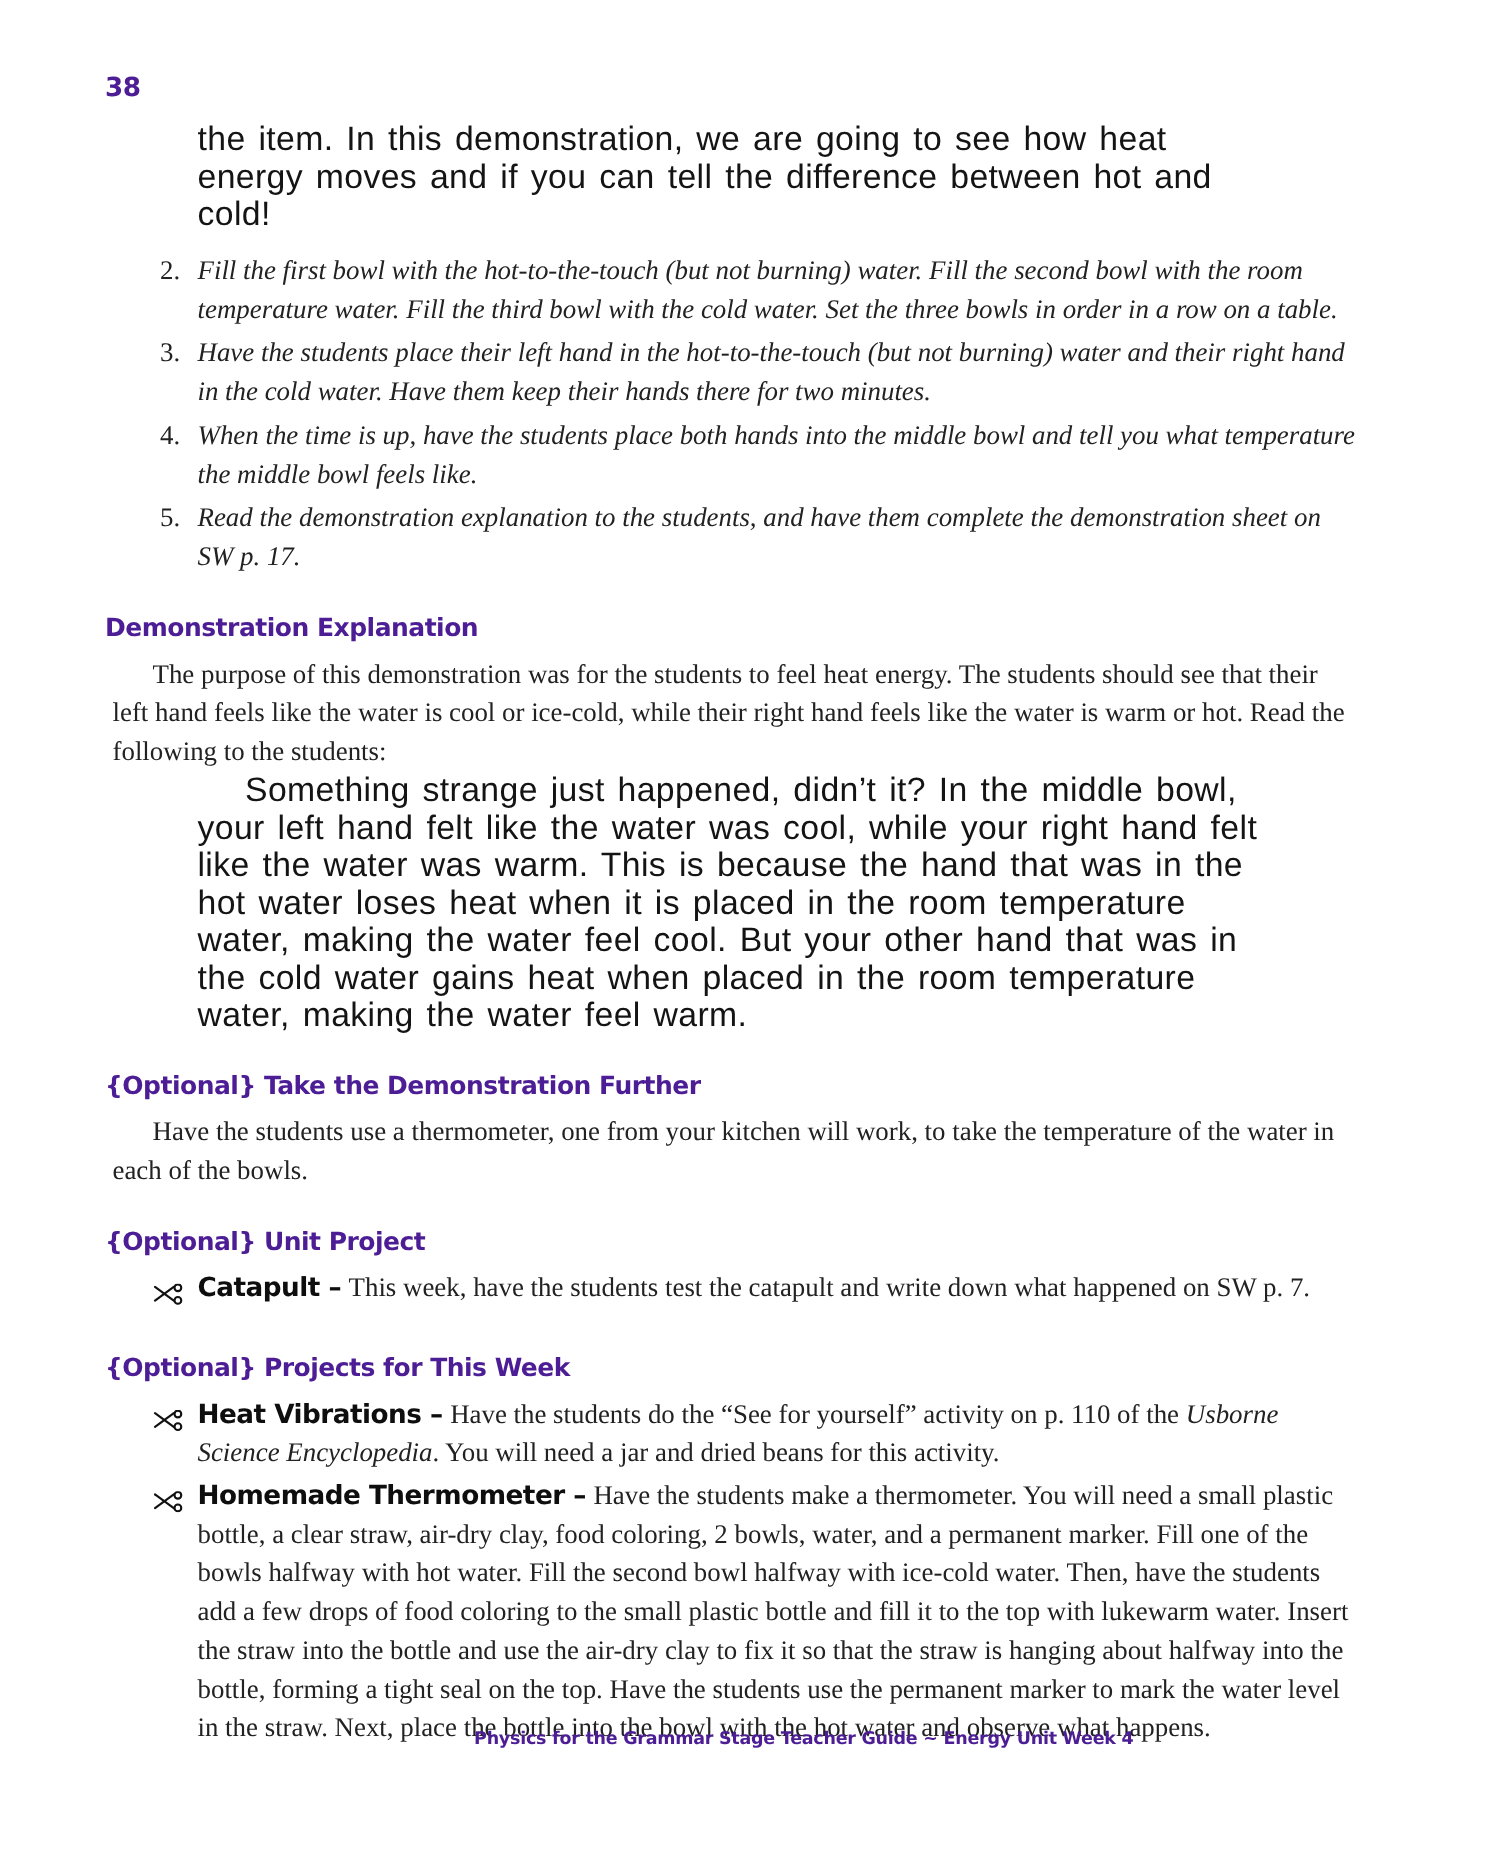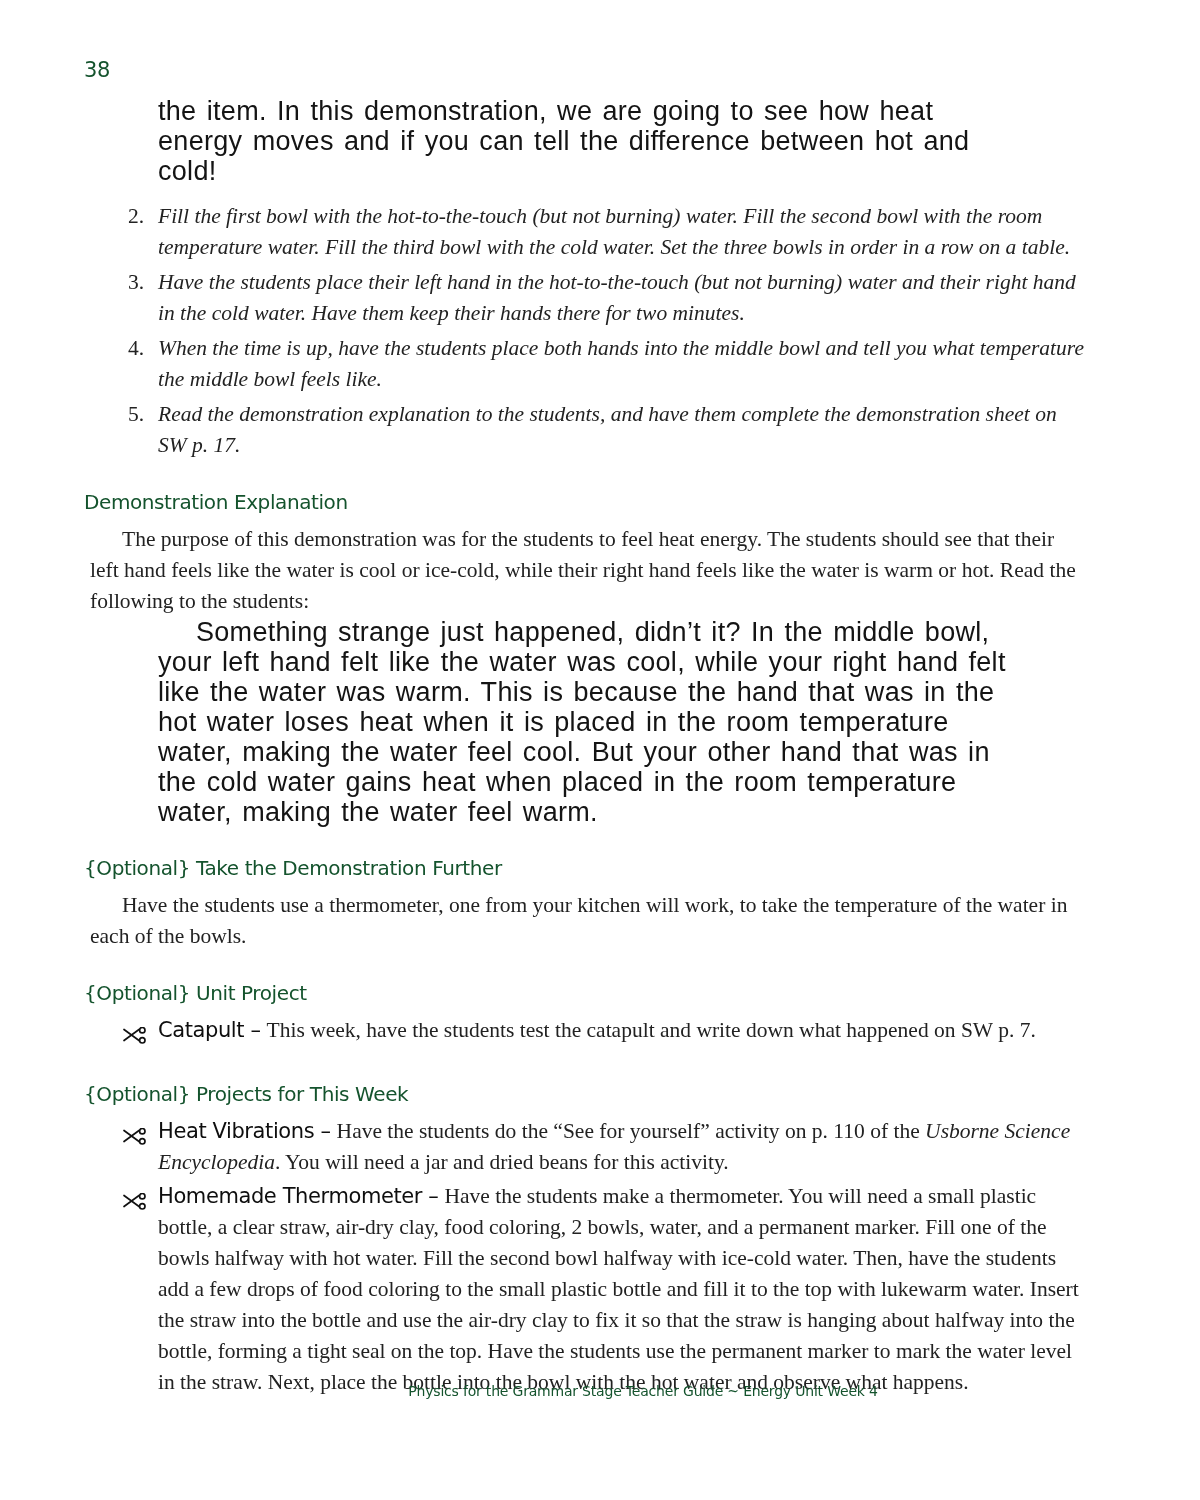--- a/index.html
+++ b/index.html
@@ -10,22 +10,22 @@
     background: #ffffff;
     margin: 0 auto;
     overflow: hidden;
     box-sizing: border-box;
     padding: 58px 112px 0 84px;
     color: #1d1d1d;
   }
   
   .display-font {
     font-family: "DejaVu Sans", sans-serif;
-    font-weight: normal;
-    color: #14532d;
+    font-weight: bold;
+    color: #4c1d95;
     letter-spacing: -0.4px;
   }
   .page-number {
     font-size: 21px;
     line-height: 24px;
   }
   
   .body-serif {
     font-family: "Liberation Serif", serif;
     font-size: 21.5px;
@@ -85,21 +85,21 @@
   }
   .project-icon {
     flex: 0 0 36px;
     padding-top: 7px;
   }
   .project-body {
     flex: 1;
   }
   .project-label {
     font-family: "DejaVu Sans", sans-serif;
-    font-weight: normal;
+    font-weight: bold;
     font-size: 21px;
     color: #0e0e0e;
     letter-spacing: -0.4px;
     margin-right: 6px;
   }
   .italic { font-style: italic; }
   .footer {
     position: absolute;
     top: 1383px;
     left: 0;

